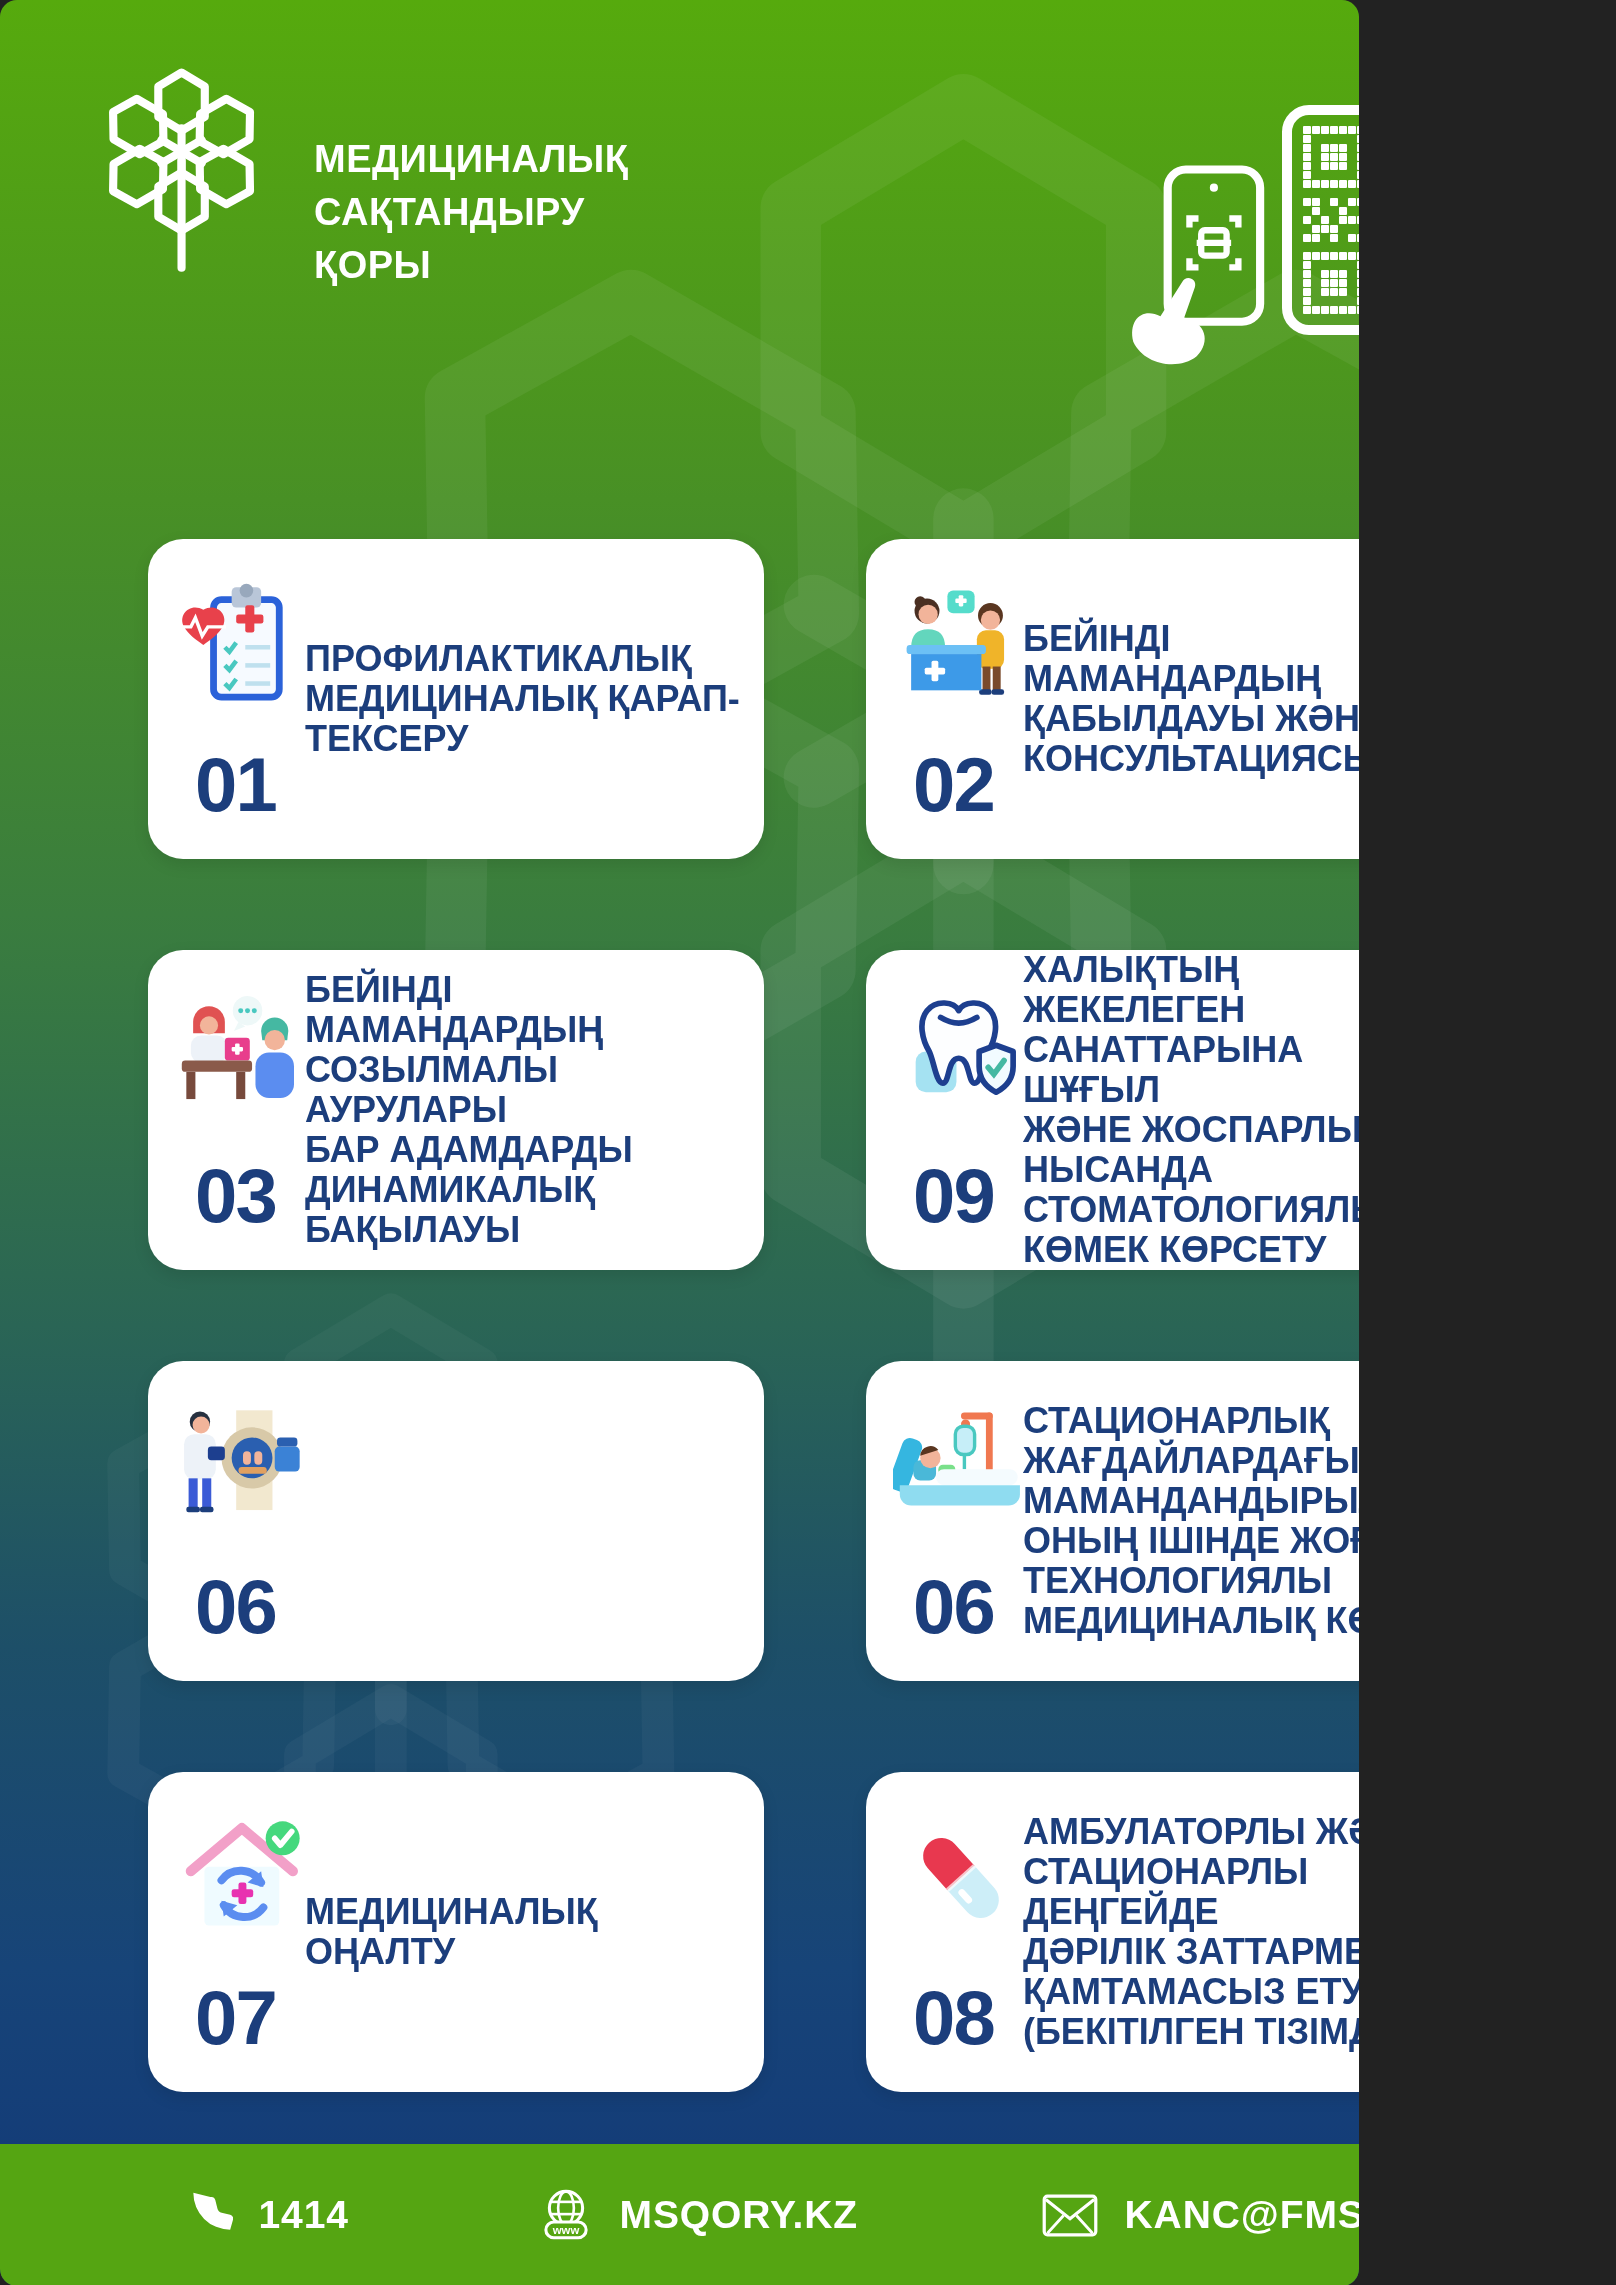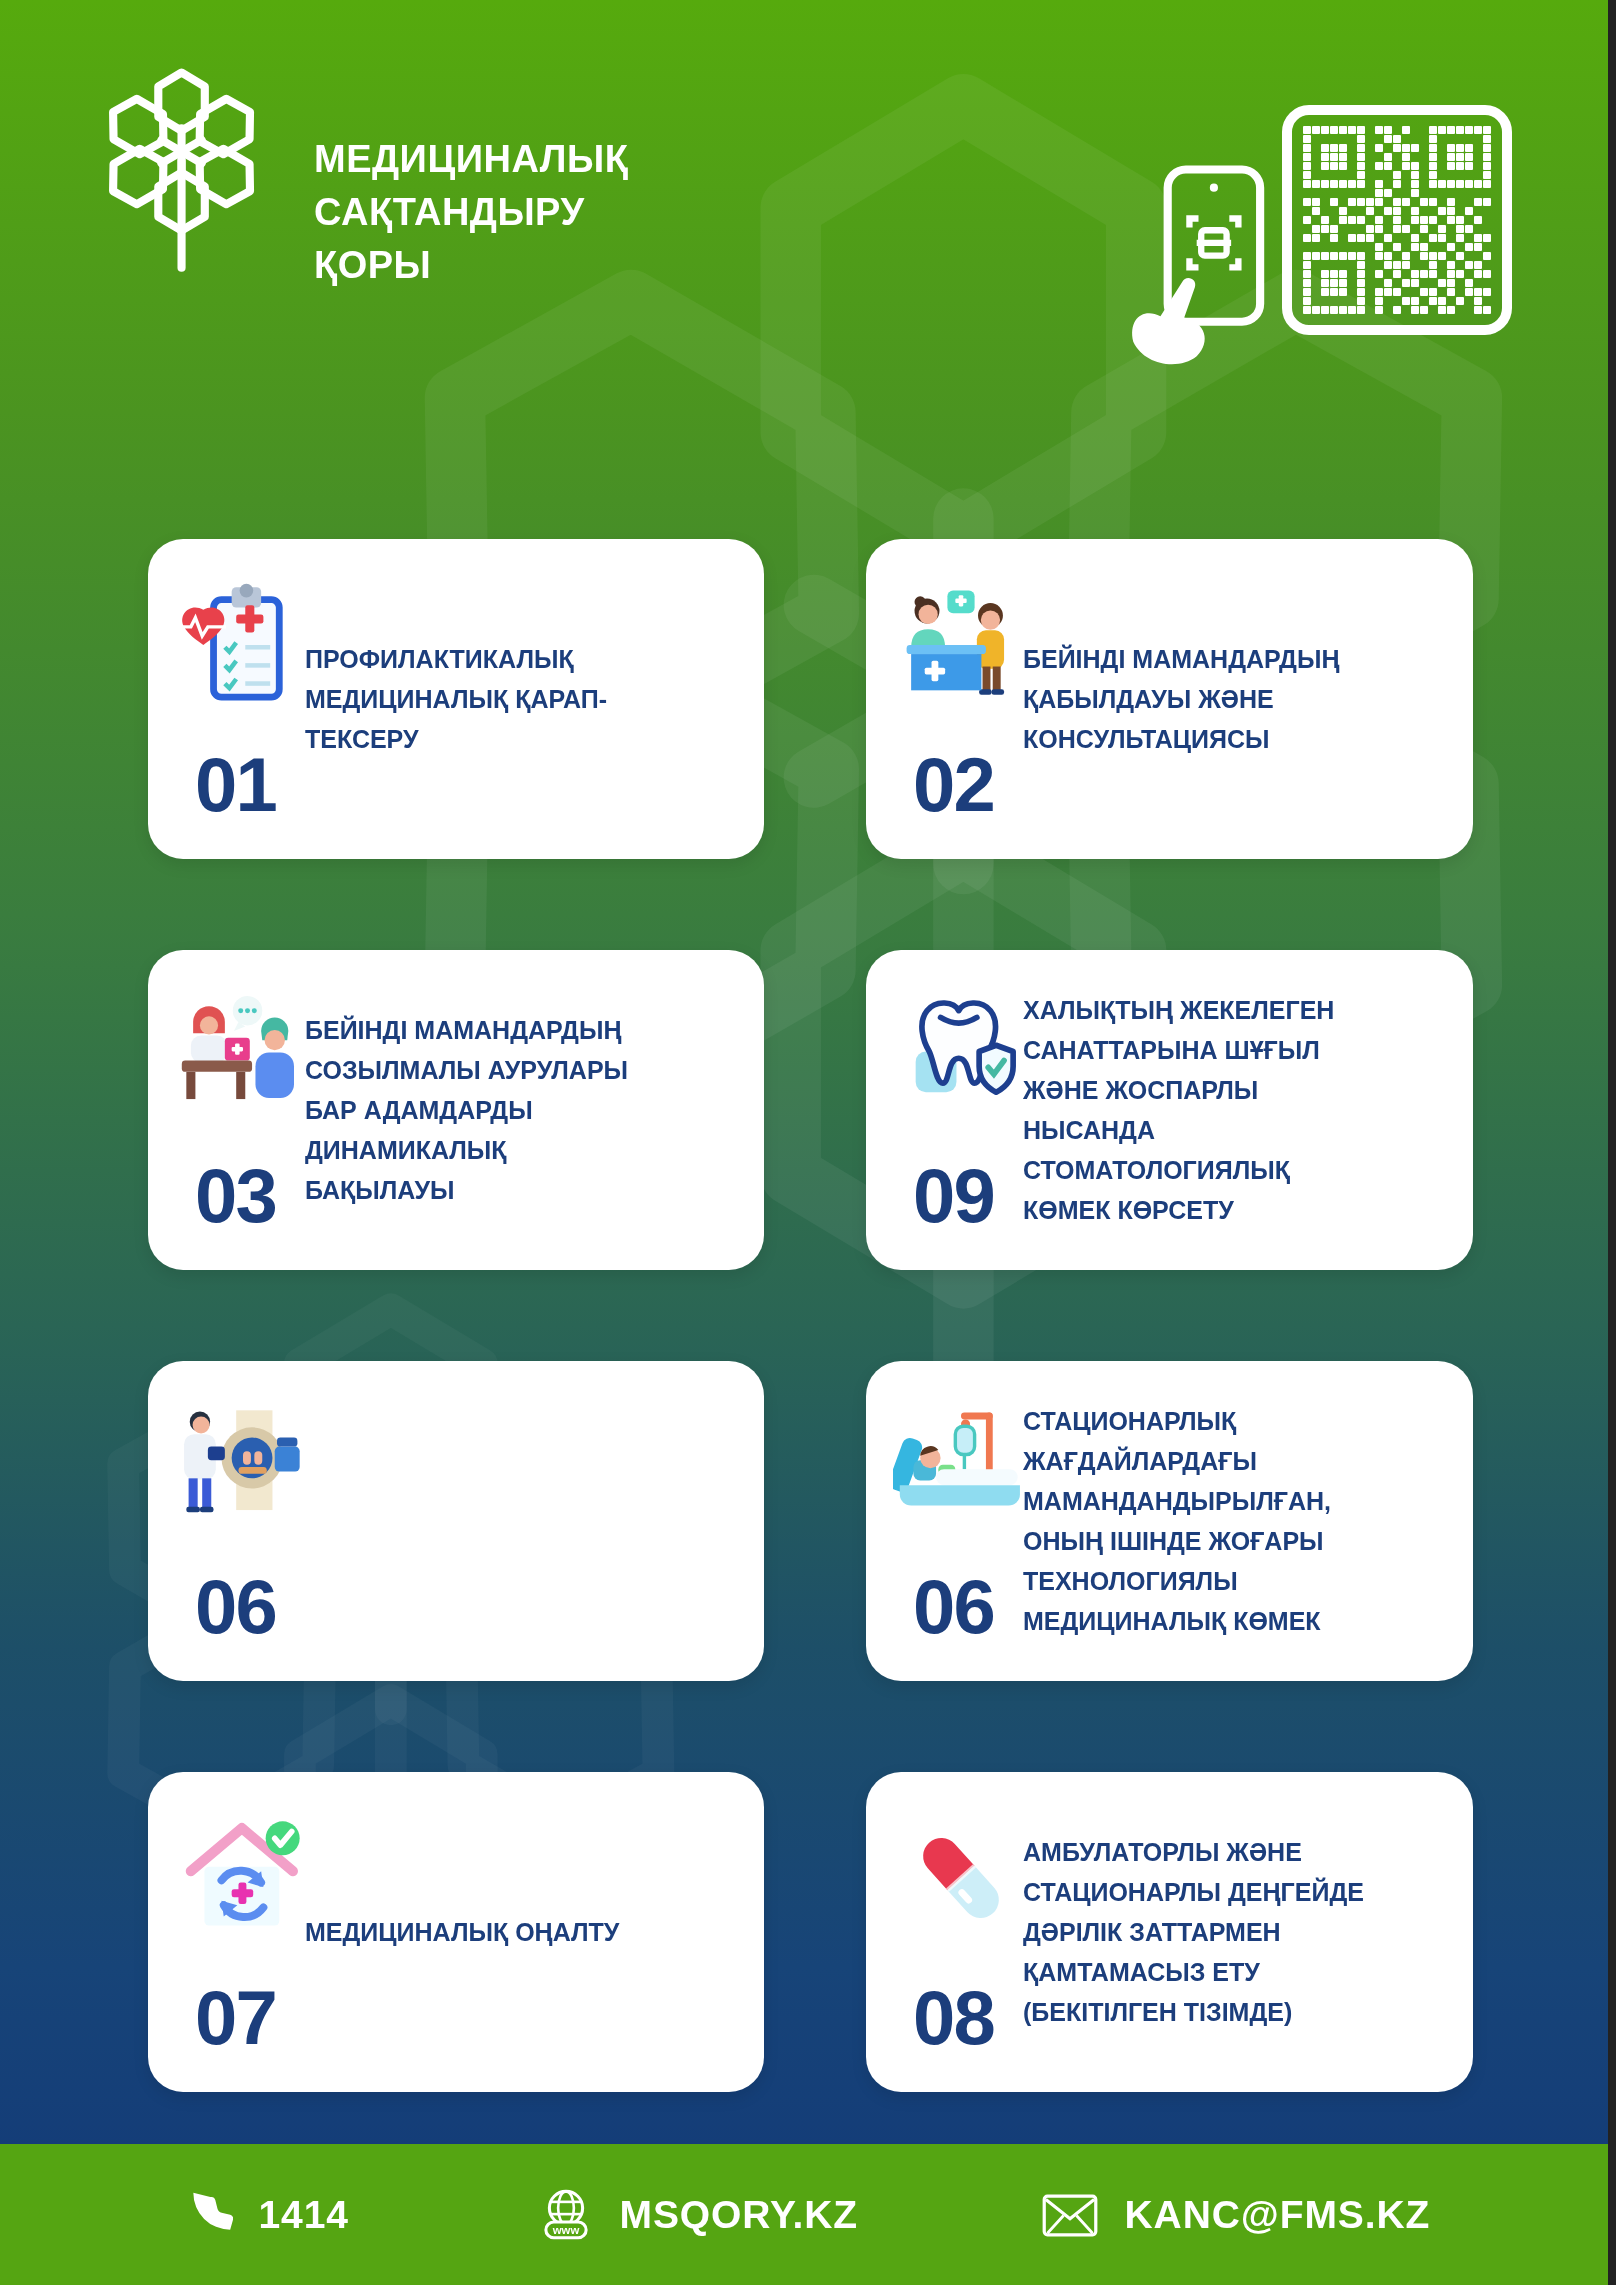--- a/index.html
+++ b/index.html
@@ -1,21 +1,22 @@
 <!DOCTYPE html>
 <html style="font-size:14.5px"><head>
 <meta charset="utf-8">
 <style>
   html,body{margin:0;padding:0;background:#222;}
   .poster{
-    position:relative;width:1608px;height:2286px;overflow:hidden;
+    position:relative;width:1359px;height:2286px;overflow:hidden;
     font-family:"Liberation Sans",sans-serif;
     background:linear-gradient(180deg,
       #56aa0d 0%,#4b9420 18%,#3a7d3e 40%,#2a6555 58%,
       #1d4f68 72%,#174478 86%,#143d78 94%,#133c78 100%);
+    border-radius:17px;
   }
   svg{display:block}
   
   .watermark{position:absolute;inset:0;pointer-events:none;}
   
   .logo{position:absolute;left:98px;top:65px;}
   .org-name{
     position:absolute;left:314px;top:133px;color:#ffffff;
     font-size:38px;line-height:53px;font-weight:800;letter-spacing:0.5px;
     white-space:pre-line;
@@ -39,21 +40,21 @@
     box-shadow:0 5.5px 16.4px rgba(0,0,0,.10);
   }
   .card-icon{position:absolute;left:27px;top:38px;width:141px;height:145px;}
   .card-number{
     position:absolute;left:47px;bottom:31px;
     font-size:76px;font-weight:900;letter-spacing:-1.8px;color:#1c3e7c;
   }
   .card-title{
     position:absolute;left:157px;right:23.6px;top:0;bottom:0;
     display:flex;align-items:center;
-    font-size:25px;line-height:40px;font-weight:800;color:#1c3e7c;
+    font-size:36px;line-height:40px;font-weight:800;color:#1c3e7c;
     white-space:pre-line;
   }
   
   .footer-bar{
     position:absolute;left:0;right:0;bottom:0;height:142px;background:#55a512;
   }
   .contact{position:absolute;top:0;bottom:0;display:flex;align-items:center;gap:25.5px;}
   .contact .value{color:#fff;font-size:39px;font-weight:700;letter-spacing:0.9px;}
   .contact-phone{left:182px;justify-content:center;}
   .contact-web{left:538px;justify-content:center;}

